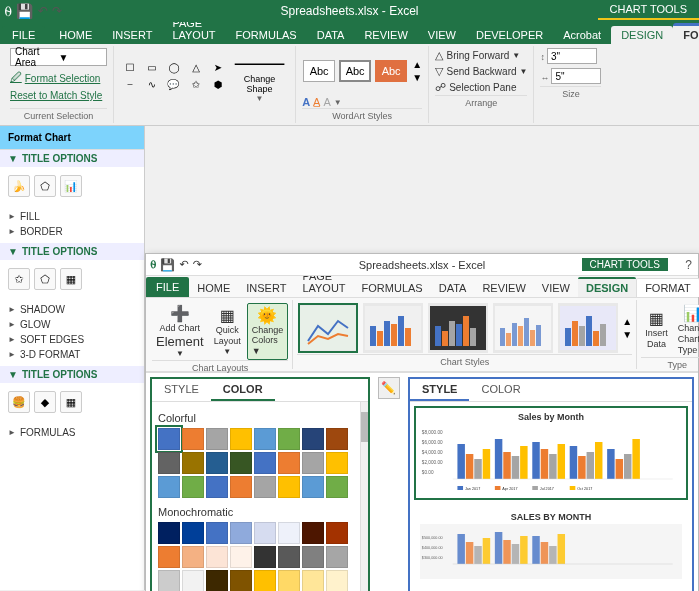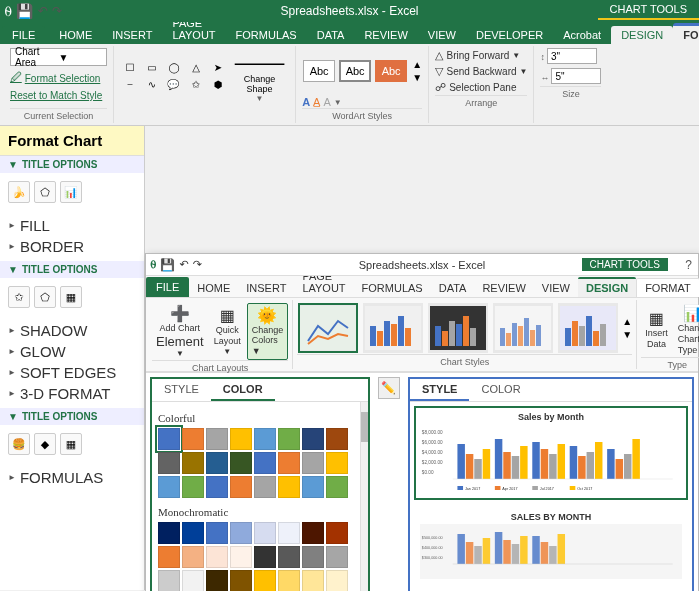--- a/index.html
+++ b/index.html
@@ -107,24 +107,24 @@
 
     .format-sidebar {
       width: 145px;
       background: white;
       border-right: 1px solid #ccc;
       padding: 0;
       font-size: 11px;
       overflow-y: auto;
     }
     .format-sidebar-title {
-      background: #fef9c3;
+      background: #7dd3fc;
       padding: 6px 8px;
       font-weight: bold;
-      font-size: 15px;
+      font-size: 10px;
       border-bottom: 1px solid #ddd;
     }
     .title-options-bar {
       background: #eef;
       color: #217346;
       font-size: 10px;
       font-weight: bold;
       padding: 3px 8px;
       display: flex;
       align-items: center;
@@ -136,21 +136,21 @@
       padding: 4px 8px;
     }
     .sidebar-section-item {
       display: flex;
       align-items: center;
       padding: 2px 0;
       cursor: pointer;
       gap: 4px;
     }
     .sidebar-section-item .chevron { font-size: 8px; color: #555; }
-    .sidebar-section-item label { color: #333; font-size: 15px; }
+    .sidebar-section-item label { color: #333; font-size: 10px; }
     .sidebar-icon-row {
       display: flex;
       gap: 4px;
       padding: 4px 0;
     }
     .sidebar-icon-btn {
       width: 22px;
       height: 22px;
       border: 1px solid #ccc;
       background: #f9f9f9;
@@ -315,21 +315,20 @@
     .color-panel-scroll {
       flex: 1;
       overflow-y: auto;
       padding: 6px;
     }
     .color-section-title {
       font-size: 11px;
       color: #333;
       margin-bottom: 4px;
       margin-top: 4px;
-      font-family: Liberation Serif, serif;
     }
     .color-grid {
       display: flex;
       flex-wrap: wrap;
       gap: 2px;
       margin-bottom: 8px;
     }
     .color-swatch {
       width: 22px;
       height: 22px;

